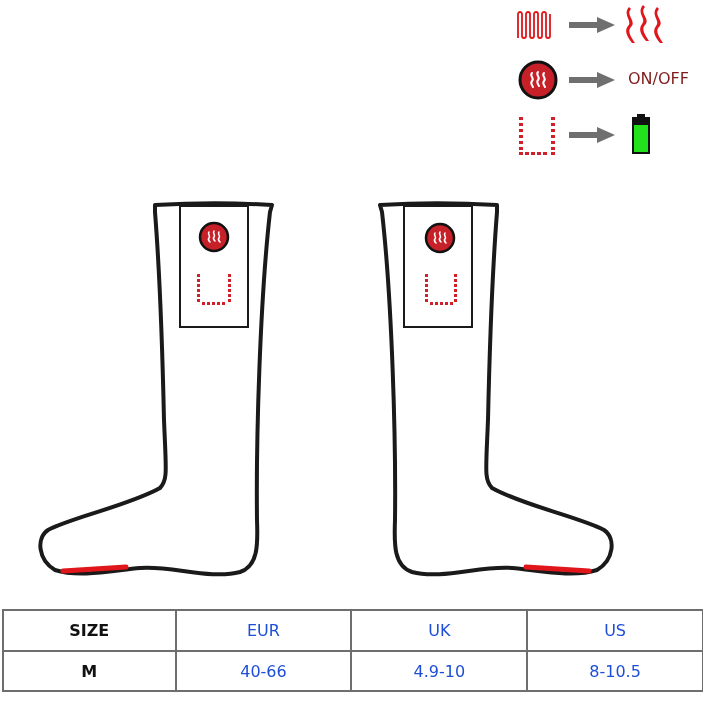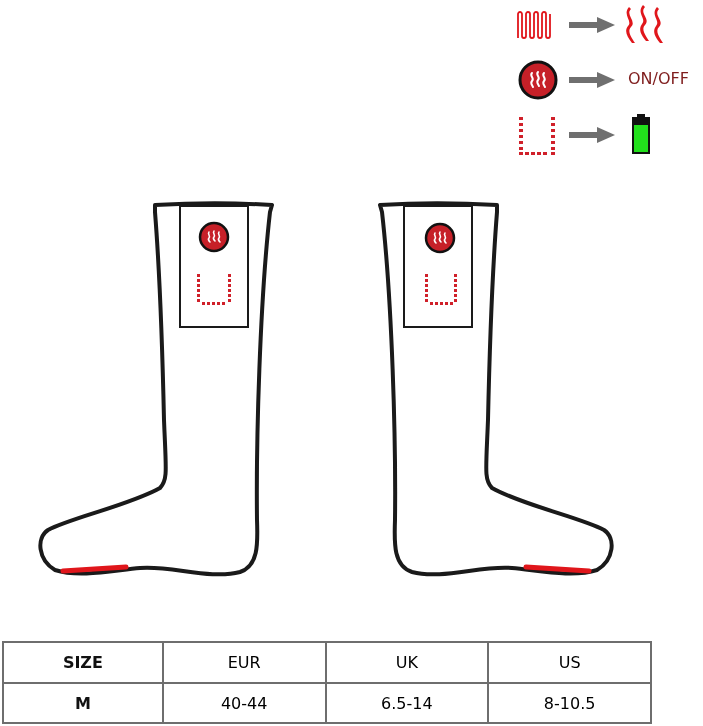--- a/index.html
+++ b/index.html
@@ -1,22 +1,22 @@
 <!DOCTYPE html>
 <html><head>
 <meta charset="utf-8">
 <style>
   html, body { margin:0; padding:0; background:#ffffff; }
   body { width:703px; height:726px; position:relative; overflow:hidden; font-family:"DejaVu Sans", sans-serif; }
   .abs { position:absolute; }
   .legend-row { position:absolute; left:515px; height:40px; }
   .legend-text { position:absolute; font-family:"DejaVu Sans", sans-serif; font-size:16px; color:#7f1d1d; }
   svg { display:block; }
-  table.size-table { position:absolute; left:2px; top:641px; width:650px; border-collapse:collapse; font-family:"DejaVu Sans", sans-serif; }
-  table.size-table td { border:2px solid #6e6e6e; text-align:center; height:38px; font-size:16px; color:#000000; padding:0; }
+  table.size-table { position:absolute; left:2px; top:609px; width:702px; border-collapse:collapse; font-family:"DejaVu Sans", sans-serif; }
+  table.size-table td { border:2px solid #6e6e6e; text-align:center; height:38px; font-size:16px; color:#1d4ed8; padding:0; }
   table.size-table tr:first-child td { height:39px; }
   table.size-table td.bold { font-weight:bold; color:#111; }
 </style>
 </head>
 <body>
 
 <div class="legend-row" style="top:5px;">
   <svg class="abs" style="left:0;top:5px" width="40" height="30" viewBox="0 0 40 30">
     <path d="M3 28 V4 a2 2 0 0 1 4 0 V26 a2 2 0 0 0 4 0 V4 a2 2 0 0 1 4 0 V26 a2 2 0 0 0 4 0 V4 a2 2 0 0 1 4 0 V26 a2 2 0 0 0 4 0 V4 a2 2 0 0 1 4 0 V26 a2 2 0 0 0 4 0 V4" fill="none" stroke="#e0161b" stroke-width="1.8"></path>
   </svg>
@@ -155,18 +155,18 @@
 <table class="size-table">
   <tbody>
       <tr>
     <td class="bold" style="width:159px">SIZE</td>
     <td style="width:162px">EUR</td>
     <td style="width:162px">UK</td>
     <td style="width:162px">US</td>
   </tr>
   <tr>
     <td class="bold">M</td>
-    <td>40-44</td>
-    <td>6.5-14</td>
+    <td>40-66</td>
+    <td>4.9-10</td>
     <td>8-10.5</td>
   </tr>
 </tbody>
   </table>
 
 </body></html>

